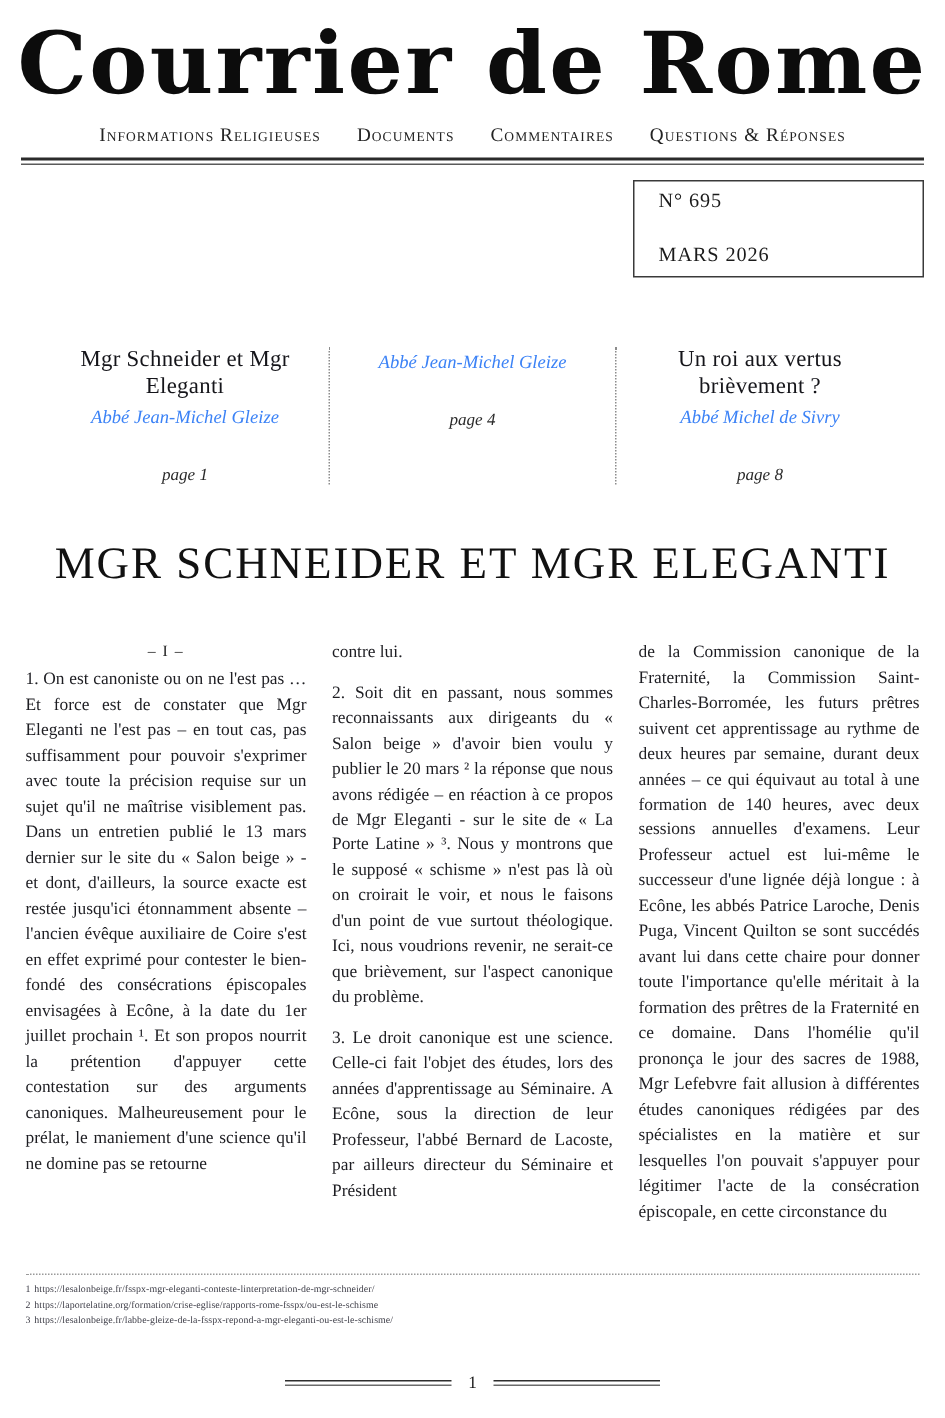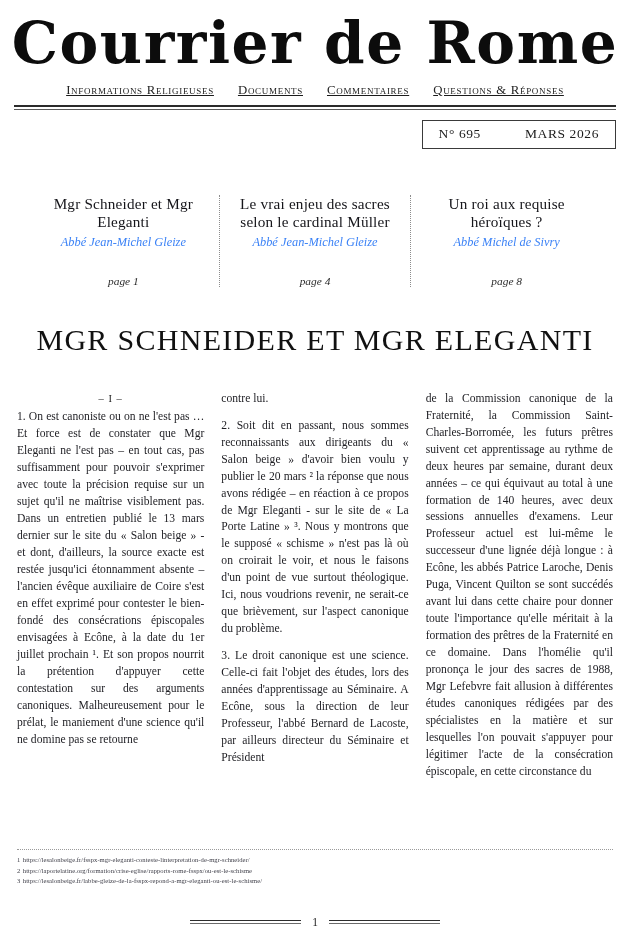--- a/index.html
+++ b/index.html
@@ -40,21 +40,20 @@
   }
 
   
   .nav {
     display: flex;
     justify-content: center;
     align-items: baseline;
     gap: 24px;
     margin-top: 11px;
     padding: 0 26px;
-    text-decoration: underline;
   }
   .nav-item {
     font-family: "Liberation Serif", serif;
     font-variant: small-caps;
     font-size: 12.8px;
     letter-spacing: 0.7px;
     color: #232323;
     white-space: nowrap;
   }
   .rule-double {
@@ -67,24 +66,25 @@
   
   .issue-row {
     display: flex;
     justify-content: flex-end;
     margin-top: 10px;
   }
   .issue-box {
     border: 1.3px solid #3a3a3a;
     padding: 5px 16px 6px 16px;
     display: flex;
-    gap: 44px;
+    gap: 20px;
     align-items: baseline;
     min-width: 160px;
     justify-content: center;
+    flex-direction: column;
   }
   .issue-num, .issue-date {
     font-size: 13.5px;
     font-variant: small-caps;
     letter-spacing: 0.6px;
     color: #1b1b1b;
     white-space: nowrap;
   }
 
   
@@ -236,26 +236,25 @@
     </div>
   </div>
 
   <div class="teasers">
     <div class="teaser">
       <div class="teaser-title">Mgr Schneider et Mgr Eleganti</div>
       <div class="teaser-author">Abbé Jean-Michel Gleize</div>
       <div class="teaser-page">page 1</div>
     </div>
     <div class="teaser">
-      <div class="teaser-title">Le vrai enjeu des sacres selon le cardinal Müller</div>
       <div class="teaser-author">Abbé Jean-Michel Gleize</div>
       <div class="teaser-page">page 4</div>
     </div>
     <div class="teaser">
-      <div class="teaser-title">Un roi aux requise héroïques ?</div>
+      <div class="teaser-title">Un roi aux vertus brièvement ?</div>
       <div class="teaser-author">Abbé Michel de Sivry</div>
       <div class="teaser-page">page 8</div>
     </div>
   </div>
 
   <div class="headline">MGR SCHNEIDER ET MGR ELEGANTI</div>
 
   <div class="columns">
 
     <div class="col">

